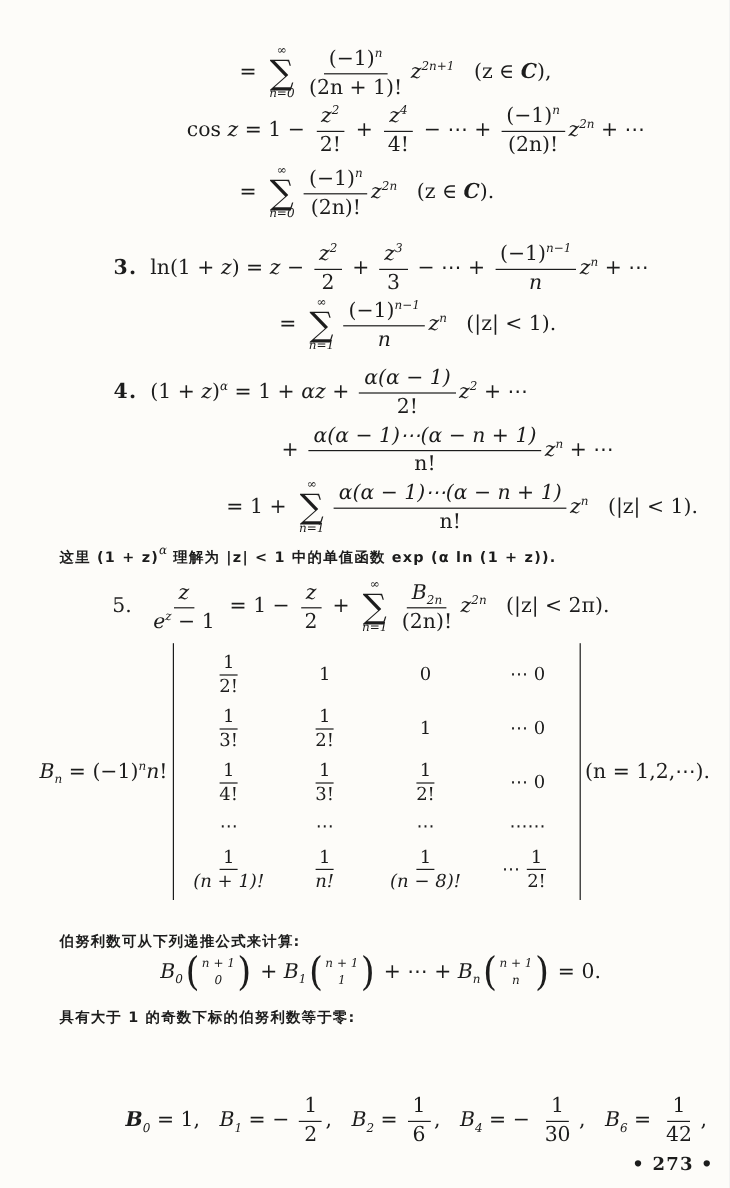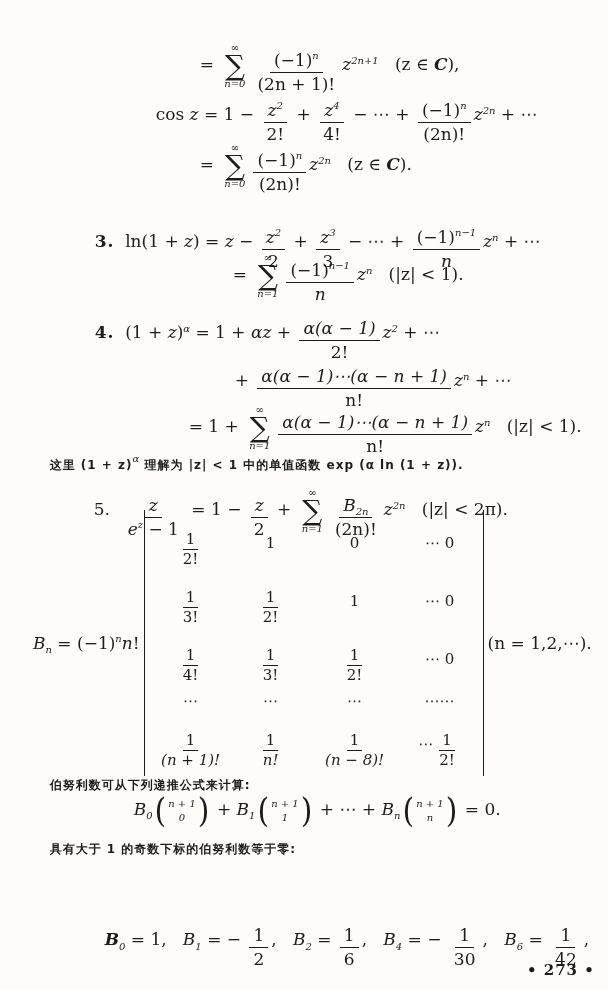--- a/index.html
+++ b/index.html
@@ -14,21 +14,21 @@
   .r{font-style:normal;}
   .bC{font-weight:700;font-style:italic;}
   .no{font-weight:700;letter-spacing:1px;}
   .cn{font-family:"DejaVu Sans", sans-serif;font-weight:600;font-size:12px;letter-spacing:1px;}
   sup{font-size:10px;font-style:italic;line-height:0;}
   sub{font-size:10px;font-style:italic;line-height:0;}
   .frac{
     display:inline-flex;flex-direction:column;align-items:center;
     vertical-align:middle;margin:0 3px;line-height:1.1;white-space:pre;
   }
-  .frac .num{padding:0 4px 2px;border-bottom:1.4px solid #1c1c1c;text-align:center;margin-top:13px;}
+  .frac .num{padding:0 4px 2px;border-bottom:1.4px solid #1c1c1c;text-align:center;}
   .frac .den{padding:2px 4px 0;text-align:center;}
   .sum{
     display:inline-flex;flex-direction:column;align-items:center;
     vertical-align:middle;margin:0 5px;line-height:1;
   }
   .sum .slim{font-size:10px;font-style:italic;}
   .sum .sigma{font-size:28px;line-height:.85;font-weight:500;padding:1px 0;}
   .binom{display:inline-flex;align-items:center;vertical-align:middle;margin:0 2px;}
   .bp{font-size:30px;line-height:.75;transform:scaleY(1.1);font-weight:400;}
   .bst{display:inline-flex;flex-direction:column;align-items:center;
@@ -56,21 +56,21 @@
   </div>
 
   <div class="line" style="left:134px;top:68px;">
     <span class="r">cos</span><span class="v"> z</span><span class="r"> = 1 − </span><span class="frac"><span class="num"><span class="v">z</span><sup>2</sup></span><span class="den">2!</span></span><span class="r"> + </span><span class="frac"><span class="num"><span class="v">z</span><sup>4</sup></span><span class="den">4!</span></span><span class="r"> − ⋯ + </span><span class="frac"><span class="num"><span class="r">(−1)</span><sup>n</sup></span><span class="den">(2n)!</span></span><span class="v">z</span><sup>2n</sup><span class="r"> + ⋯</span>
   </div>
 
   <div class="line" style="left:178px;top:118px;">
     <span class="r">= </span><span class="sum"><span class="slim">∞</span><span class="sigma">∑</span><span class="slim">n=0</span></span><span class="frac"><span class="num"><span class="r">(−1)</span><sup>n</sup></span><span class="den">(2n)!</span></span><span class="v">z</span><sup>2n</sup><span class="r">   (z ∈ </span><span class="bC">C</span><span class="r">).</span>
   </div>
 
-  <div class="line" style="left:73px;top:195px;">
+  <div class="line" style="left:73px;top:183px;">
     <span class="no">3.</span><span class="r">  ln(1 + </span><span class="v">z</span><span class="r">) = </span><span class="v">z</span><span class="r"> − </span><span class="frac"><span class="num"><span class="v">z</span><sup>2</sup></span><span class="den">2</span></span><span class="r"> + </span><span class="frac"><span class="num"><span class="v">z</span><sup>3</sup></span><span class="den">3</span></span><span class="r"> − ⋯ + </span><span class="frac"><span class="num"><span class="r">(−1)</span><sup>n−1</sup></span><span class="den v">n</span></span><span class="v">z</span><sup>n</sup><span class="r"> + ⋯</span>
   </div>
 
   <div class="line" style="left:211px;top:228px;">
     <span class="r">= </span><span class="sum"><span class="slim">∞</span><span class="sigma">∑</span><span class="slim">n=1</span></span><span class="frac"><span class="num"><span class="r">(−1)</span><sup>n−1</sup></span><span class="den v">n</span></span><span class="v">z</span><sup>n</sup><span class="r">   (|z| &lt; 1).</span>
   </div>
 
   <div class="line" style="left:73px;top:286px;">
     <span class="no">4.</span><span class="r">  (1 + </span><span class="v">z</span><span class="r">)</span><sup>α</sup><span class="r"> = 1 + </span><span class="v">αz</span><span class="r"> + </span><span class="frac"><span class="num v">α(α − 1)</span><span class="den">2!</span></span><span class="v">z</span><sup>2</sup><span class="r"> + ⋯</span>
   </div>

